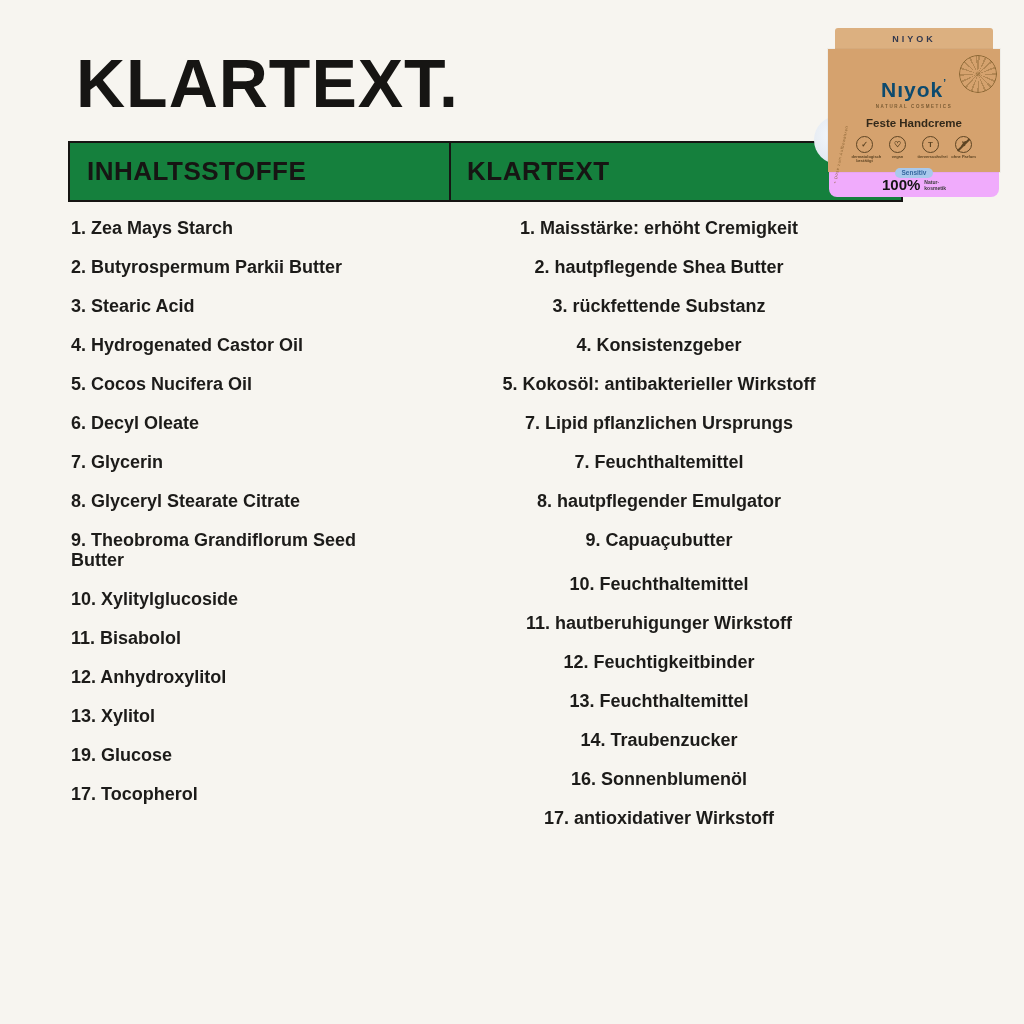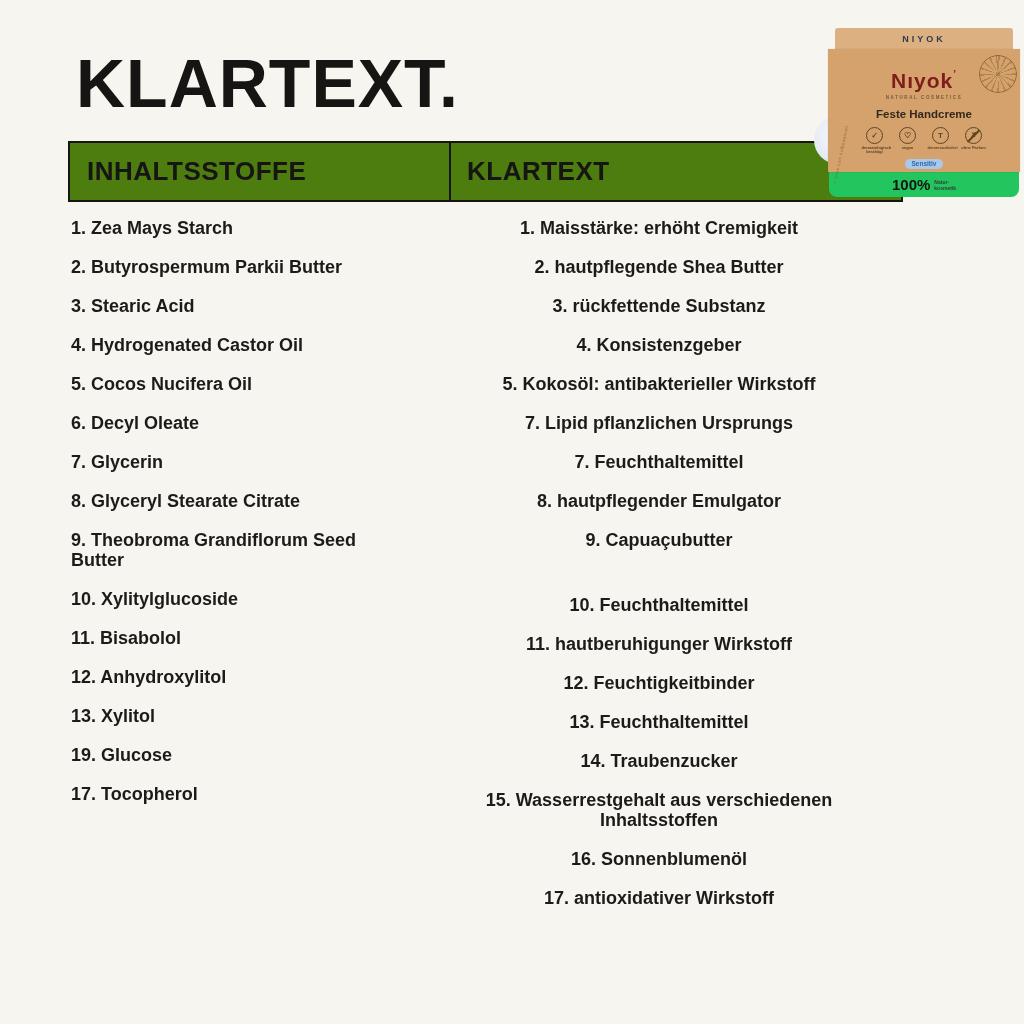--- a/index.html
+++ b/index.html
@@ -11,39 +11,39 @@
   }
   
   .title{
     position:absolute; left:76px; top:44px;
     font-size:68px; font-weight:800; letter-spacing:1px; color:#161513;
   }
   
   .header-box{
     position:absolute; left:68px; top:141px; width:835px; height:61px;
     border:2.5px solid #161513; box-sizing:border-box;
-    display:flex; background:#4d7c0f;
+    display:flex; background:#15803d;
   }
   .header-cell{
     display:flex; align-items:center;
     font-size:26px; font-weight:700; letter-spacing:0.5px; color:#161513;
   }
   .header-cell.left{ width:379px; padding-left:17px; box-sizing:border-box;}
   .header-cell.right{ flex:1; padding-left:16px; border-left:2.5px solid #161513;}
   
   .list{ position:absolute; top:218px; }
   .list.ingredients{ left:71px;  width:322px; }
   .list.klartext{    left:462px; width:394px;text-align:center; }
   .item{
     font-size:18px; font-weight:700; line-height:20px;
     margin-bottom:19px; color:#1c1b19; white-space:normal;
   }
-  .list.klartext .item:nth-child(9){ margin-bottom:45px; }
+  .list.klartext .item:nth-child(9){ margin-bottom:24px; }
   
-  .product{ position:absolute; left:828px; top:28px; width:192px; }
+  .product{ position:absolute; left:828px; top:28px; width:172px; }
   .flap{
     margin:0 7px; height:21px; background:#dcb080;
     border-radius:3px 3px 0 0;
     display:flex; align-items:center; justify-content:center;
     font-size:9px; font-weight:700; letter-spacing:3px; color:#33394e;
   }
   .face{
     position:relative; z-index:1; background:#d5a26e; height:123px;
     display:flex; flex-direction:column; align-items:center;
     box-shadow:0 0 0 1px rgba(0,0,0,0.03);
@@ -52,21 +52,21 @@
     position:absolute; z-index:0; left:-14px; top:88px; width:48px; height:48px;
     border-radius:50%;
     background:radial-gradient(circle at 40% 40%, #f4f7fa 0%, #e4eaf2 60%, #cfd9e6 100%);
   }
   .side-note{
     position:absolute; z-index:2; left:4px; top:134px;
     transform:rotate(-78deg); transform-origin:left top;
     font-size:4px; letter-spacing:0.6px; color:#8a6333; white-space:nowrap;
   }
   .brand{
-    margin-top:20px; font-size:21px; font-weight:600; letter-spacing:1px; color:#7f1d1d;
+    margin-top:29px; font-size:21px; font-weight:600; letter-spacing:1px; color:#0c4a6e;
   }
   .brand .mark{ font-size:10px; vertical-align:top; }
   .subbrand{
     margin-top:2px; font-size:4.5px; letter-spacing:1.6px; color:#7a5b33; font-weight:700;
   }
   .pname{
     margin-top:8px; font-size:11.5px; font-weight:700; color:#33291a;
   }
   .icons-row{ margin-top:7px; display:flex; gap:9px; }
   .picon{ display:flex; flex-direction:column; align-items:center; width:24px;}
@@ -89,21 +89,21 @@
   }
   .stamp{
     position:absolute; right:3px; top:6px; width:36px; height:36px;
     border:1.6px solid #7a5a28; border-radius:50%; opacity:0.85;
     background:
       radial-gradient(circle at 50% 50%, rgba(122,90,40,0.35) 0 2px, transparent 3px),
       repeating-conic-gradient(rgba(122,90,40,0.45) 0 6deg, transparent 6deg 22deg);
     -webkit-mask:radial-gradient(circle, #000 0 60%, #000 100%);
   }
   .base-strip{
-    margin:0 1px; background:#22c55e; height:25px; border-radius:0 0 8px 8px;
+    margin:0 1px; background:#f0abfc; height:25px; border-radius:0 0 8px 8px;
     display:flex; align-items:center; justify-content:center; gap:4px;
   }
   .pct{ font-size:15px; font-weight:800; color:#141414; }
   .pct-label{ display:flex; flex-direction:column; font-size:5px; line-height:6px; color:#3a3a3a; font-weight:700; text-align:left;}
 </style>
 </head>
 <body>
 
 <div class="canvas">
 
@@ -140,21 +140,20 @@
       <div class="item">5. Kokosöl: antibakterieller Wirkstoff</div>
       <div class="item">7. Lipid pflanzlichen Ursprungs</div>
       <div class="item">7. Feuchthaltemittel</div>
       <div class="item">8.  hautpflegender Emulgator</div>
       <div class="item">9. Capuaçubutter</div>
       <div class="item">10. Feuchthaltemittel</div>
       <div class="item">11. hautberuhigunger Wirkstoff</div>
       <div class="item">12. Feuchtigkeitbinder</div>
       <div class="item">13. Feuchthaltemittel</div>
       <div class="item">14. Traubenzucker</div>
-      <div class="item">15. Wasserrestgehalt aus verschiedenen Inhaltsstoffen</div>
       <div class="item">16. Sonnenblumenöl</div>
       <div class="item">17. antioxidativer Wirkstoff</div>
     </div>
 
   <div class="product">
     <div class="flap">NIYOK</div>
     <div class="disc"></div>
     <div class="face">
       <div class="side-note">+ Dose zum Aufbewahren</div>
       <div class="stamp"></div>

